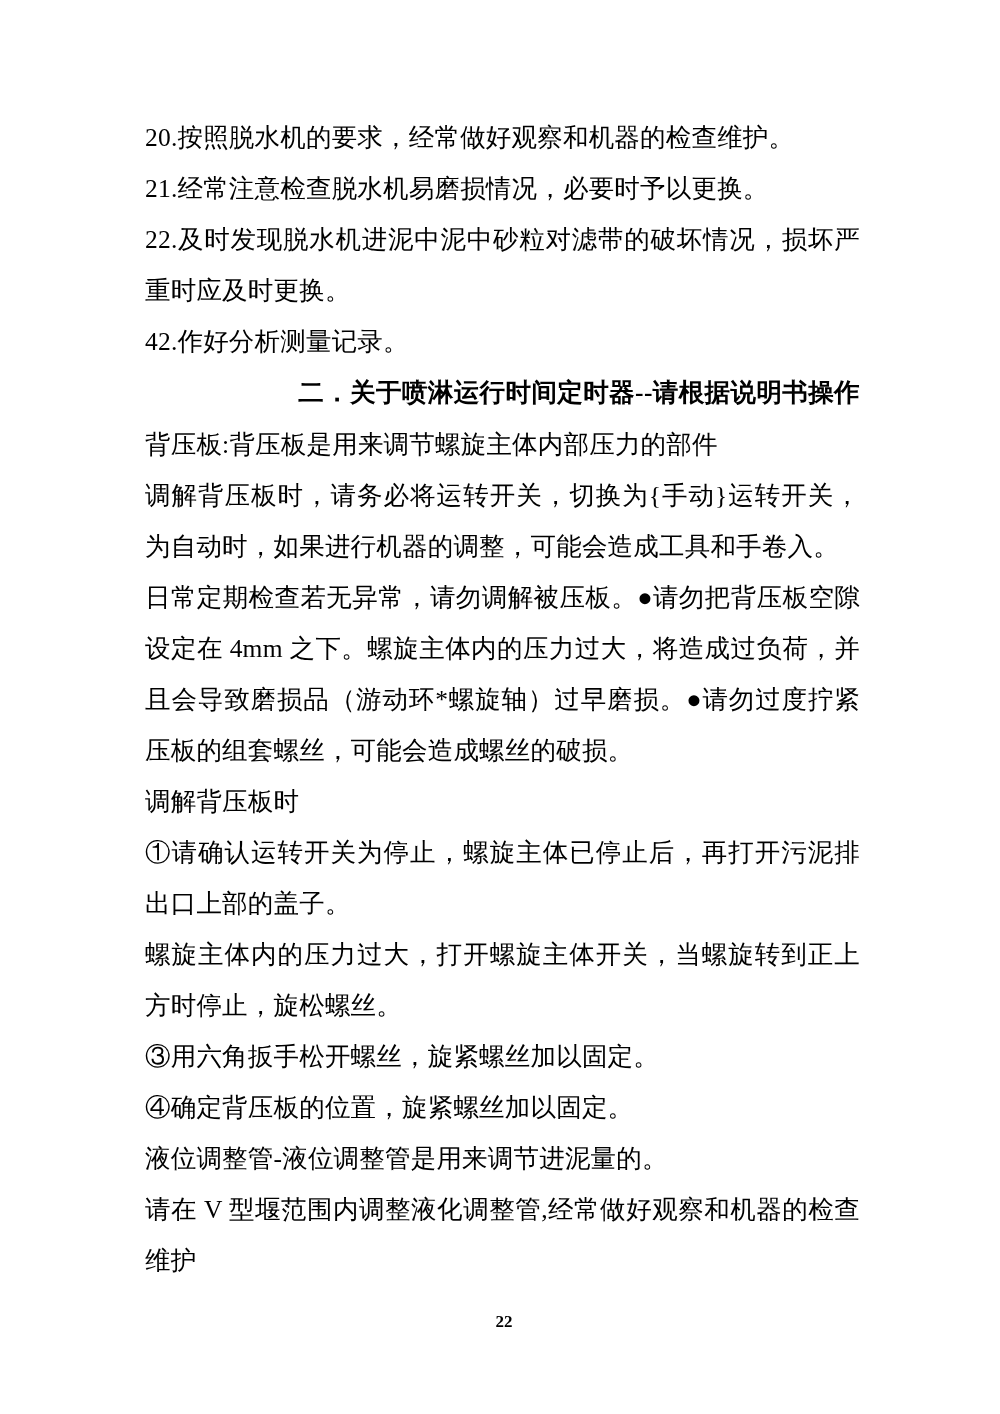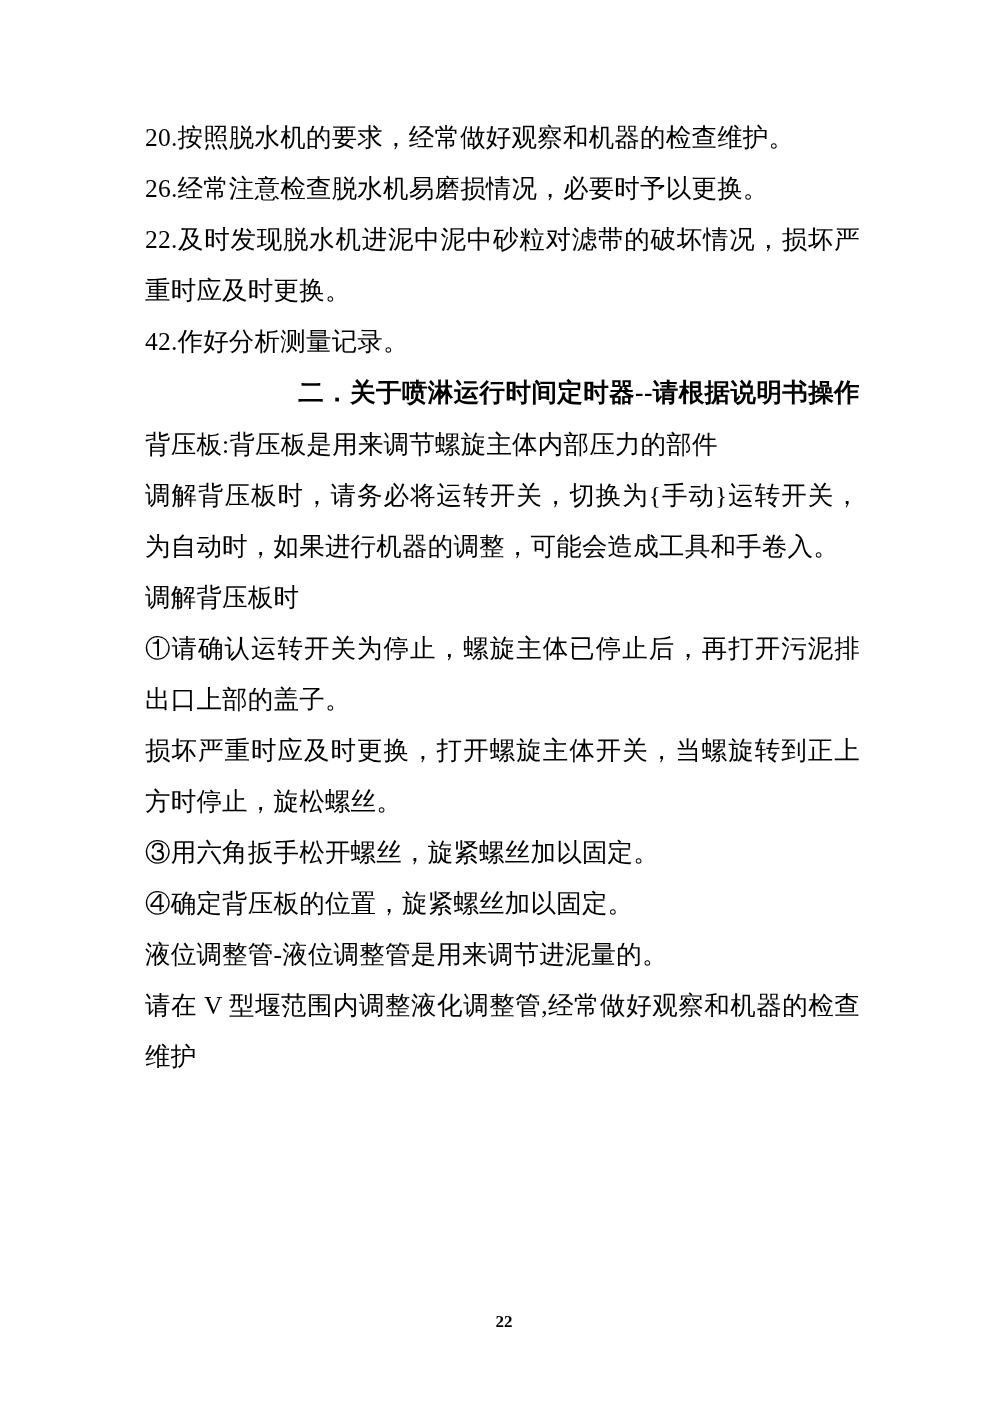--- a/index.html
+++ b/index.html
@@ -61,38 +61,39 @@
   }
 </style>
 </head>
 <body>
 
 <div class="page">
   <div class="doc-body">
 
     <p class="para numbered justify">20.按照脱水机的要求，经常做好观察和机器的检查维护。</p>
 
-    <p class="para numbered justify">26.经常注意检查脱水机易磨损情况，必要时予以更换。</p>
+    <p class="para numbered justify">21.经常注意检查脱水机易磨损情况，必要时予以更换。</p>
 
     <p class="para numbered justify">22.及时发现脱水机进泥中泥中砂粒对滤带的破坏情况，损坏严重时应及时更换。</p>
 
     <p class="para numbered justify">42.作好分析测量记录。</p>
 
     <h2 class="heading">二．关于喷淋运行时间定时器--请根据说明书操作</h2>
 
     <p class="para justify">背压板:背压板是用来调节螺旋主体内部压力的部件</p>
 
     <p class="para justify">调解背压板时，请务必将运转开关，切换为{手动}运转开关， 为自动时，如果进行机器的调整，可能会造成工具和手卷入。</p>
 
+    <p class="para justify">日常定期检查若无异常，请勿调解被压板。●请勿把背压板空隙设定在 4mm 之下。螺旋主体内的压力过大，将造成过负荷，并且会导致磨损品（游动环*螺旋轴）过早磨损。●请勿过度拧紧压板的组套螺丝，可能会造成螺丝的破损。</p>
 
     <p class="para justify">调解背压板时</p>
 
     <p class="para justify">①请确认运转开关为停止，螺旋主体已停止后，再打开污泥排出口上部的盖子。</p>
 
-    <p class="para justify">损坏严重时应及时更换，打开螺旋主体开关，当螺旋转到正上方时停止，旋松螺丝。</p>
+    <p class="para justify">螺旋主体内的压力过大，打开螺旋主体开关，当螺旋转到正上方时停止，旋松螺丝。</p>
 
     <p class="para justify">③用六角扳手松开螺丝，旋紧螺丝加以固定。</p>
 
     <p class="para justify">④确定背压板的位置，旋紧螺丝加以固定。</p>
 
     <p class="para justify">液位调整管-液位调整管是用来调节进泥量的。</p>
 
     <p class="para justify">请在 V 型堰范围内调整液化调整管,经常做好观察和机器的检查维护</p>
 
   </div>

